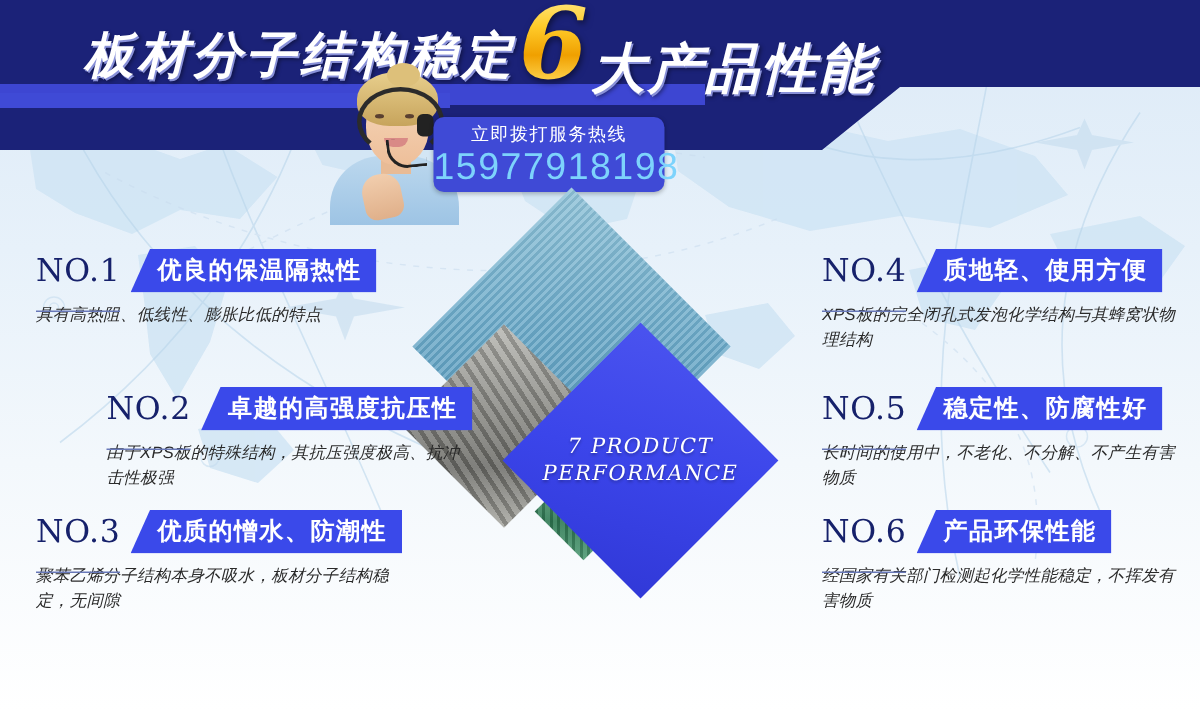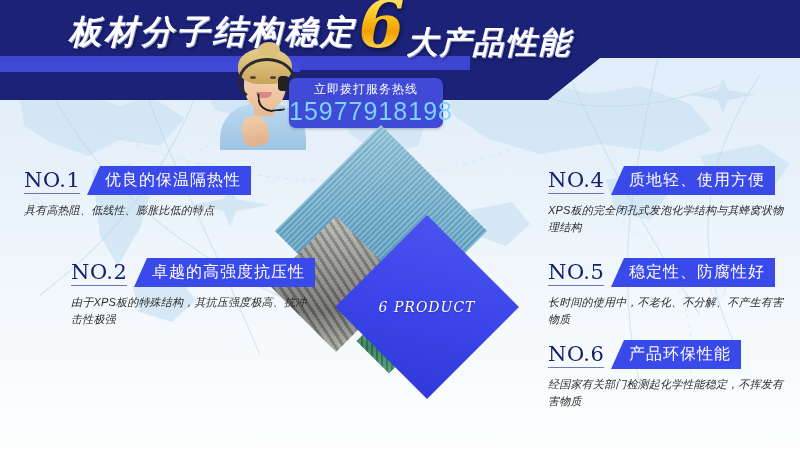--- a/index.html
+++ b/index.html
@@ -50,21 +50,21 @@
     font-size:66px;line-height:0;
     background:linear-gradient(180deg,#fff2a8 0%,#ffcc2a 35%,#f0a000 60%,#ffd855 85%,#d98a00 100%);
     -webkit-background-clip:text;background-clip:text;color:transparent;
     -webkit-text-fill-color:transparent;
     filter:drop-shadow(1px 2px 2px rgba(0,0,0,.5));
     margin:0 2px;position:relative;top:10px;
   }
   .title-cn2{
     font-family:"DejaVu Serif","Liberation Serif",serif;
     font-weight:bold;font-style:italic;
-    font-size:31px;color:#ffffff;letter-spacing:2px;
+    font-size:36px;color:#ffffff;letter-spacing:2px;
     text-shadow:1px 1px 0 #8890d8, 2px 2px 3px rgba(0,0,0,.45);
     position:relative;top:16px;
   }
 
   
   .operator{
     position:absolute;left:216px;top:42px;width:92px;height:108px;
     overflow:hidden;
   }
   .op-shirt{
@@ -178,33 +178,33 @@
     pointer-events:none;
   }
 
   
   .feature{position:absolute;width:250px;}
   .feat-head{position:relative;height:30px;}
   .feat-no{
     position:absolute;left:0;top:2px;
     font-family:"DejaVu Serif","Liberation Serif",serif;
     font-size:21px;color:#16216b;letter-spacing:.5px;
-    border-bottom:1px solid #6878b8;padding-bottom:1px;
+    border-bottom:1px solid #6878b8;padding-bottom:15px;
   }
   .feat-ribbon{
     position:absolute;left:63px;top:0;height:29px;
     background:#3a49ea;
     padding:0 10px 0 18px;
     display:flex;align-items:center;
     clip-path:polygon(13px 0, 100% 0, 100% 100%, 0 100%);
     -webkit-clip-path:polygon(13px 0, 100% 0, 100% 100%, 0 100%);
   }
   .feat-title{
     font-family:"Liberation Sans","DejaVu Sans",sans-serif;
-    font-size:16px;font-weight:normal;color:#ffffff;letter-spacing:1px;white-space:nowrap;
+    font-size:16px;font-weight:bold;color:#ffffff;letter-spacing:1px;white-space:nowrap;
   }
   .feat-desc{
     margin-top:6px;width:238px;
     font-family:"Liberation Sans","DejaVu Sans",sans-serif;
     font-size:11px;color:#2a2a2a;line-height:17px;letter-spacing:.2px;font-style:italic;
   }
   .left-col{left:24px;}
   .right-col{left:548px;}
   .f1{top:166px;} .f2{top:258px;margin-left:47px;} .f3{top:340px;}
   .f4{top:166px;} .f5{top:258px;} .f6{top:340px;}
@@ -286,21 +286,22 @@
   </div>
 
   <div class="center-art">
     <div class="dia dia-big"></div>
     <div class="dia dia-gray"></div>
     <div class="dia dia-green"></div>
     <div class="dia dia-teal"></div>
     <div class="dia dia-blue"></div>
     <div class="dia-label">
       <span>
-        <span>6 PRODUCT</span><br>
+        <span>7 PRODUCT</span><br>
+        <span>PERFORMANCE</span>
       </span>
     </div>
   </div>
 
   <div class="feature left-col f1">
     <div class="feat-head">
       <span class="feat-no">NO.1</span>
       <span class="feat-ribbon">
         <span class="feat-title">优良的保温隔热性</span>
       </span>
@@ -311,20 +312,29 @@
   <div class="feature left-col f2">
     <div class="feat-head">
       <span class="feat-no">NO.2</span>
       <span class="feat-ribbon">
         <span class="feat-title">卓越的高强度抗压性</span>
       </span>
     </div>
     <div class="feat-desc">由于XPS板的特殊结构，其抗压强度极高、抗冲击性极强</div>
   </div>
 
+  <div class="feature left-col f3">
+    <div class="feat-head">
+      <span class="feat-no">NO.3</span>
+      <span class="feat-ribbon">
+        <span class="feat-title">优质的憎水、防潮性</span>
+      </span>
+    </div>
+    <div class="feat-desc">聚苯乙烯分子结构本身不吸水，板材分子结构稳定，无间隙</div>
+  </div>
 
   <div class="feature right-col f4">
     <div class="feat-head">
       <span class="feat-no">NO.4</span>
       <span class="feat-ribbon">
         <span class="feat-title">质地轻、使用方便</span>
       </span>
     </div>
     <div class="feat-desc">XPS板的完全闭孔式发泡化学结构与其蜂窝状物理结构</div>
   </div>

